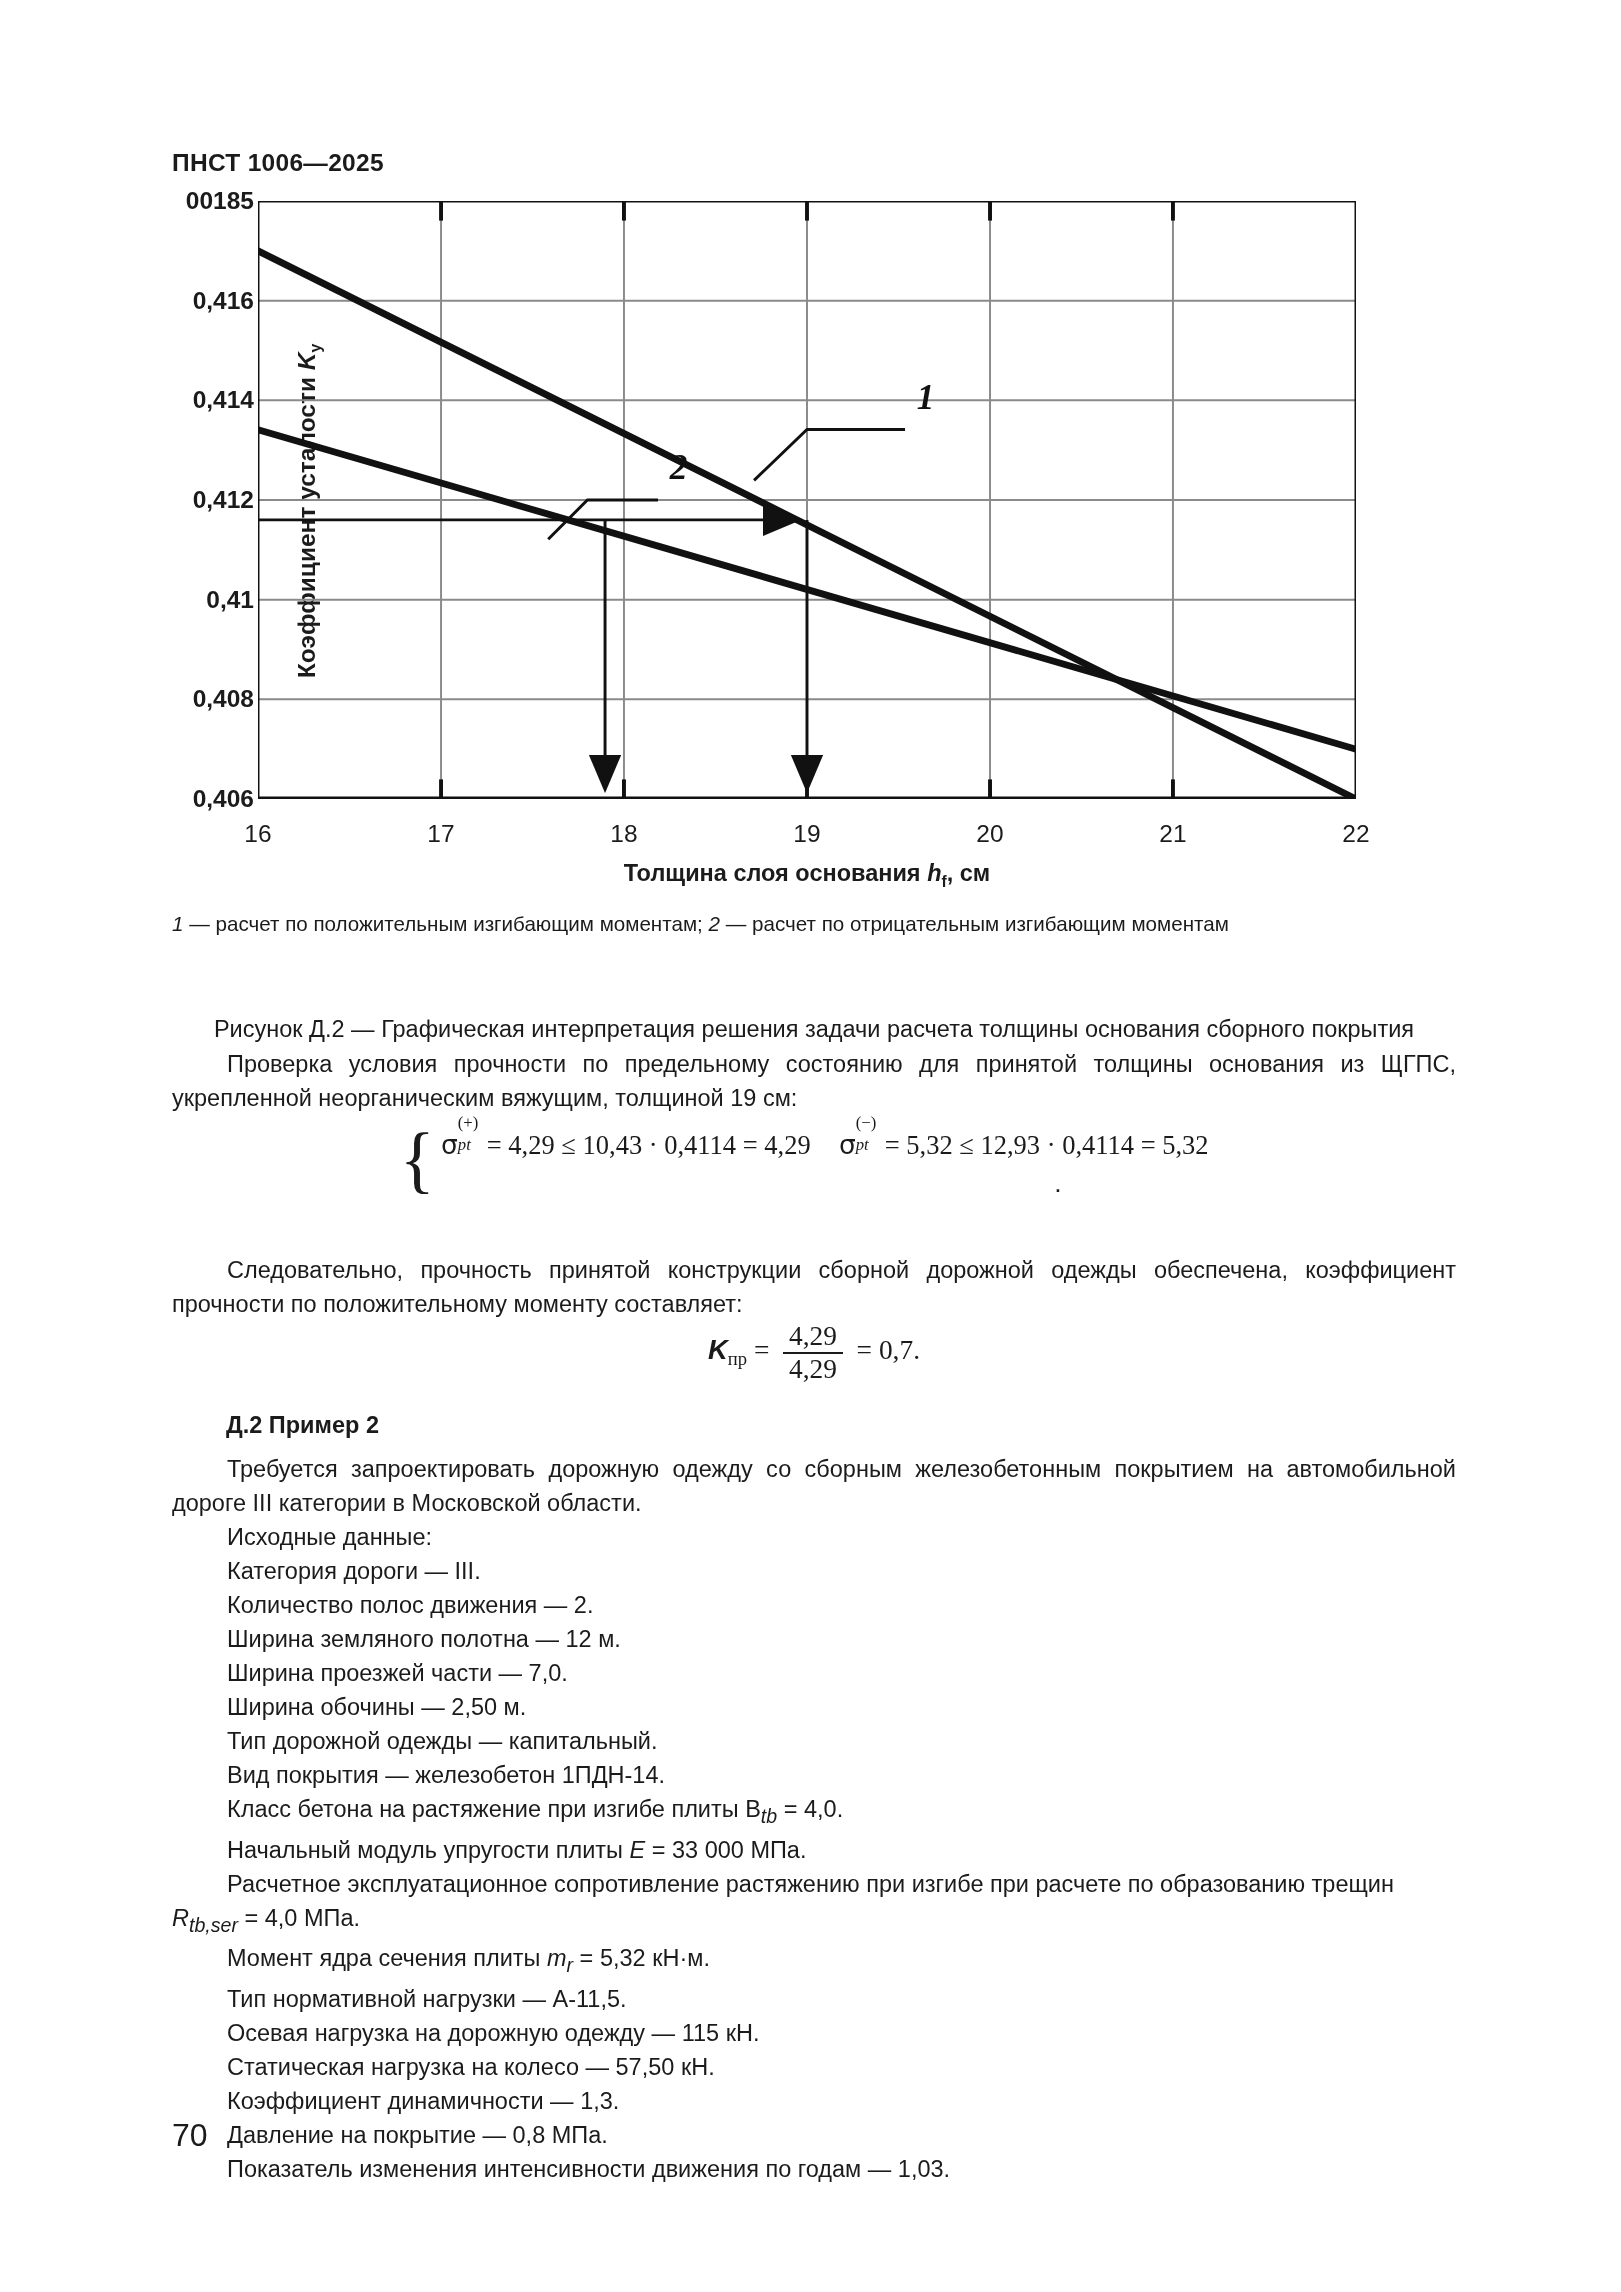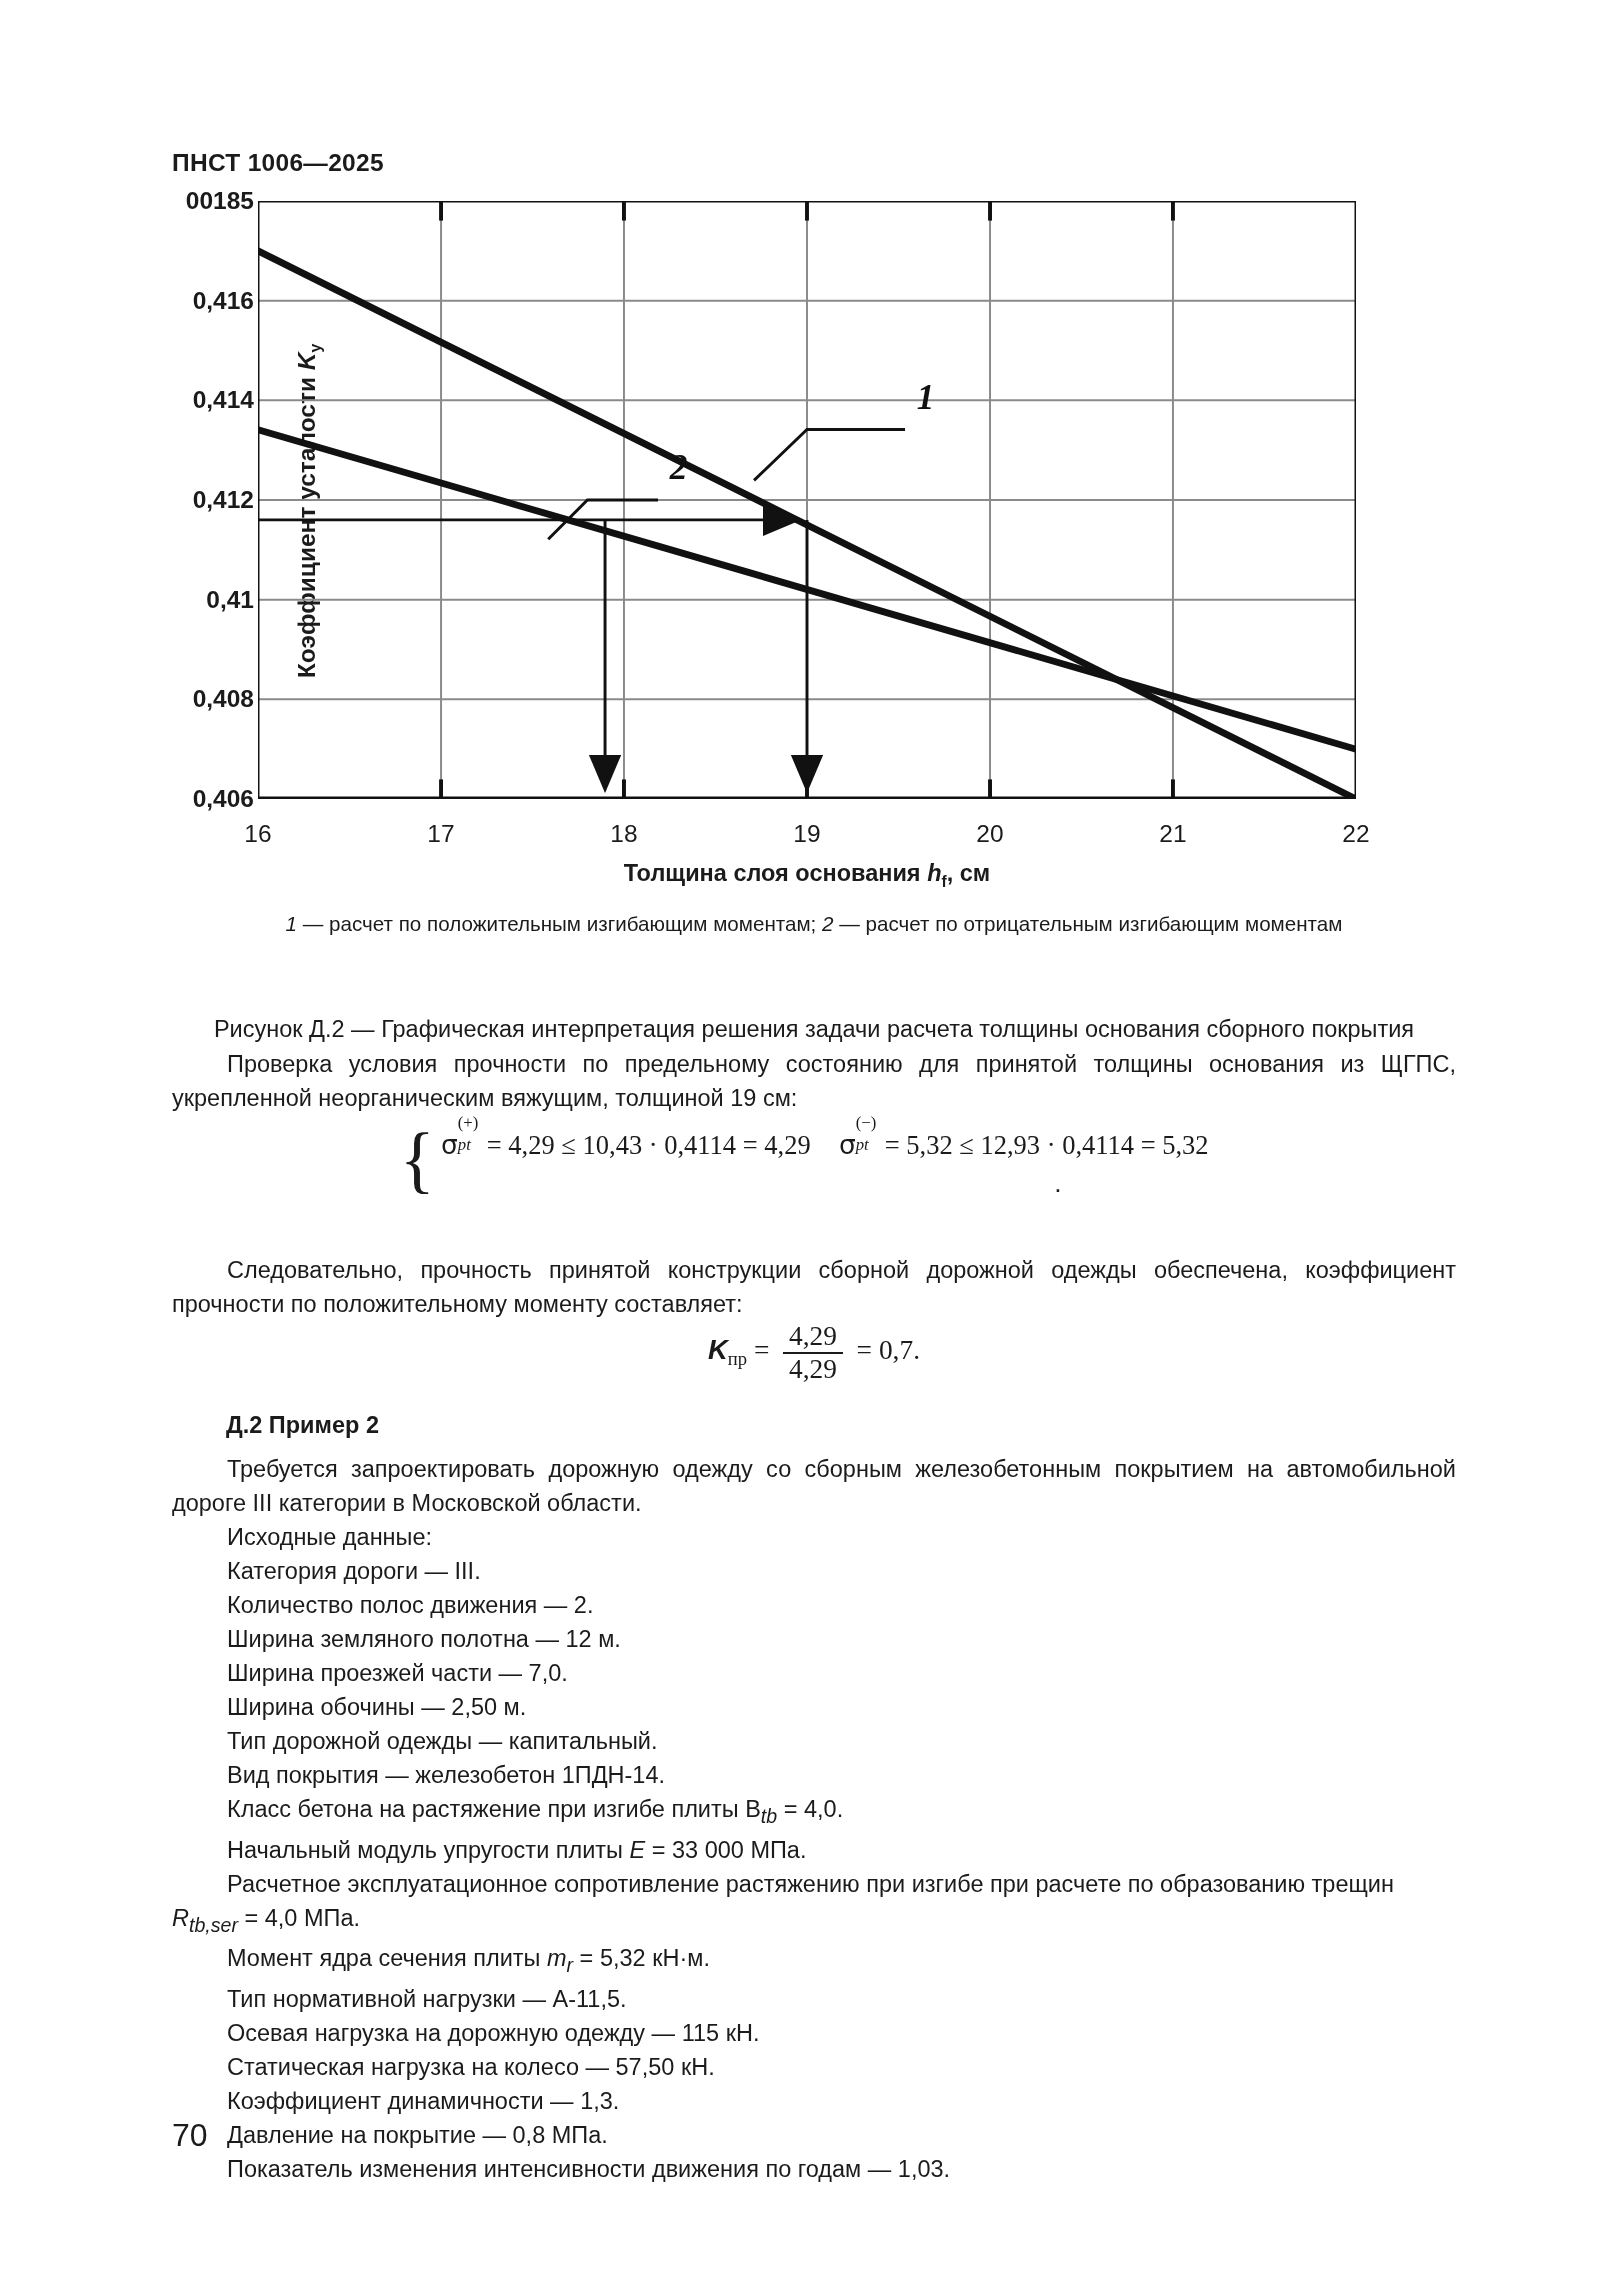--- a/index.html
+++ b/index.html
@@ -74,21 +74,21 @@
     font-size:23.5px;
     font-weight:bold;
   }
   .xlabel i{font-style:italic;}
   .xlabel sub{font-size:15.7px;font-style:normal;}
 
   
   .fig-legend{
     position:absolute;
     left:172px;top:912px;width:1284px;
-    text-align:center;
+    text-align:left;
     font-size:20.6px;
   }
   .fig-legend i{font-style:italic;}
   .fig-caption{
     position:absolute;
     left:172px;top:972px;width:1284px;
     text-align:center;
     font-size:23.5px;
     margin-top:44px;
   }

